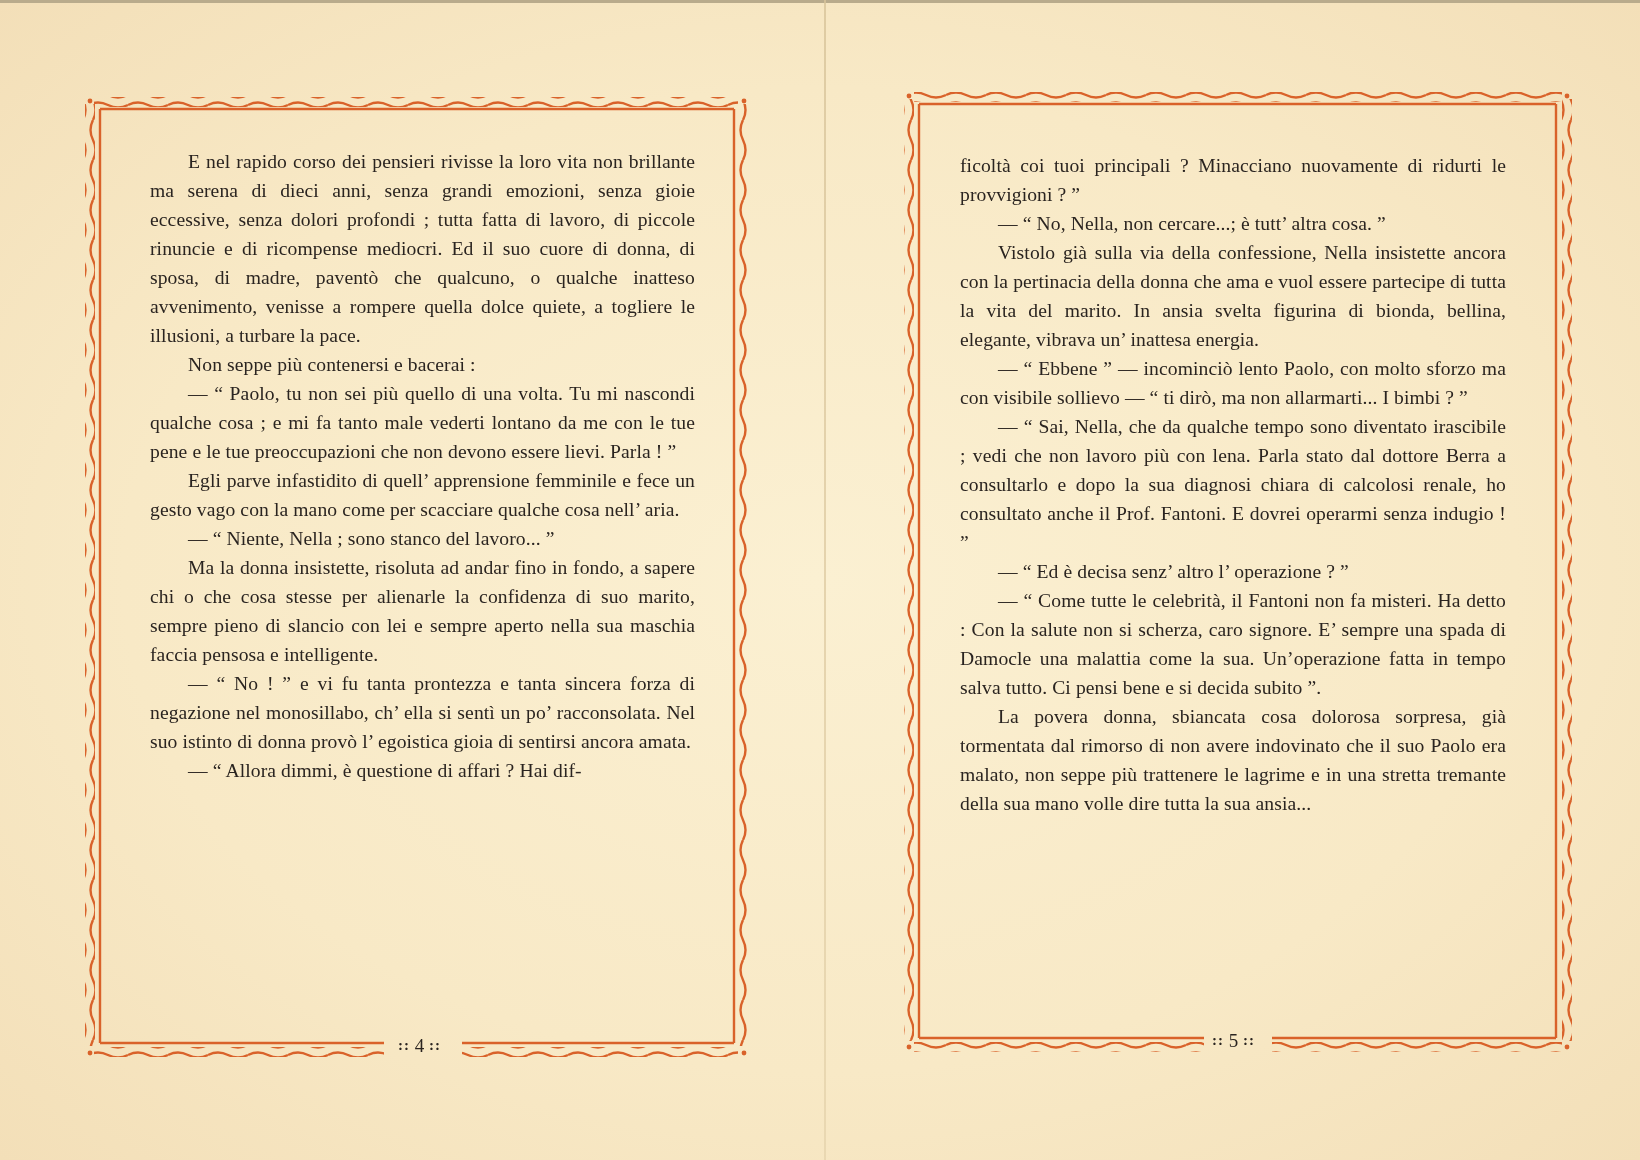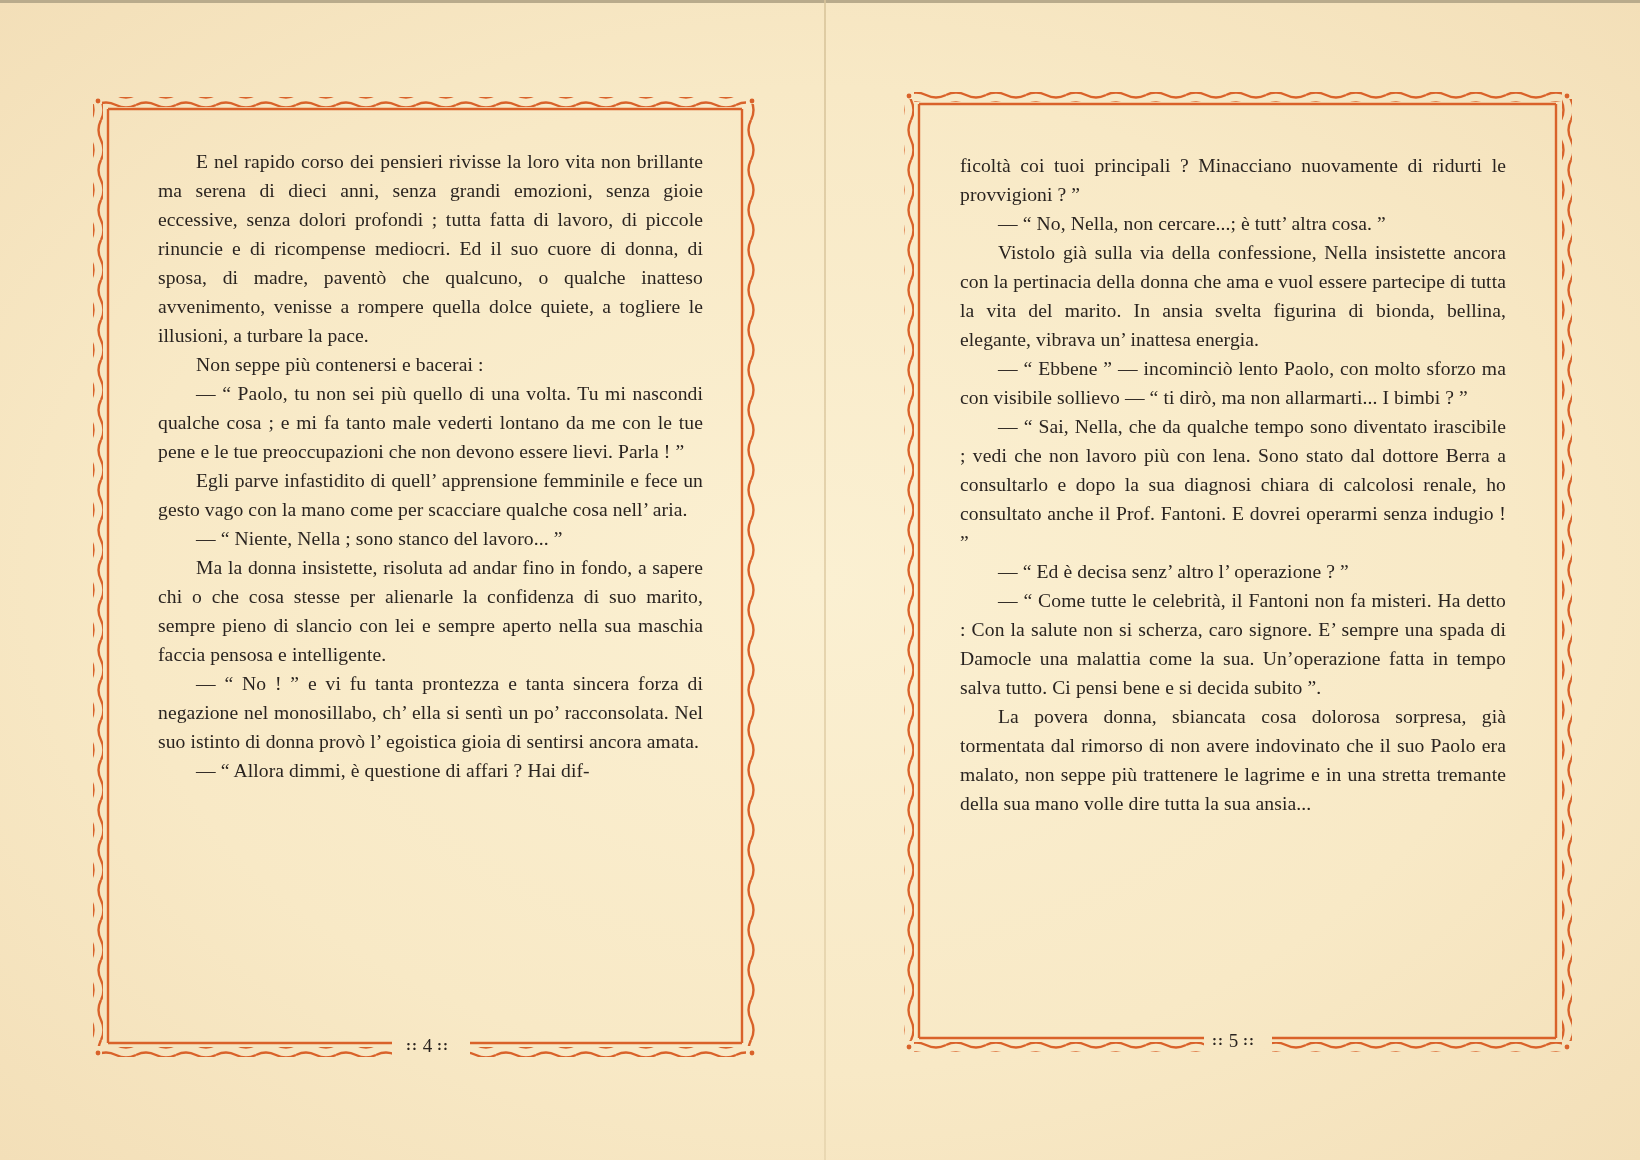--- a/index.html
+++ b/index.html
@@ -6,21 +6,21 @@
   body {
     width:1640px; height:1160px; position:relative; overflow:hidden;
     background: radial-gradient(ellipse at 50% 50%, #fbf0d2 0%, #f8e9c6 60%, #f3dfb8 100%);
     font-family: "Liberation Serif", "DejaVu Serif", serif;
     color:#2a2420;
   }
   .spread-top-edge { position:absolute; left:0; top:0; width:1640px; height:3px; background:#b9ab8c; }
   .gutter { position:absolute; left:824px; top:0; width:2px; height:1160px;
             background:linear-gradient(#d8c49a,#e6d4ad); opacity:.8; }
   .page { position:absolute; top:0; height:1160px; }
-  .page-left { left:16px; width:824px; }
+  .page-left { left:8px; width:824px; }
   .page-right { left:826px; width:814px;text-decoration:underline; }
 
   .frame { position:absolute; }
   .frame svg { position:absolute; left:0; top:0; overflow:visible; }
 
   .text-block {
     position:absolute;
     font-size:19.6px;
     line-height:29px;
     text-align:justify;
@@ -116,21 +116,21 @@
       <line x1="93" y1="1038" x2="378" y2="1038" stroke="#d9622a" stroke-width="2.4"></line>
       <line x1="446" y1="1038" x2="730" y2="1038" stroke="#d9622a" stroke-width="2.4"></line>
     </svg>
   </div>
 
   <div class="text-block" style="left:134px;top:151px;width:546px;">
     <p class="noindent">ficoltà coi tuoi principali ? Minacciano nuovamente di ridurti le provvigioni ? ”</p>
     <p>— “ No, Nella, non cercare...; è tutt’ altra cosa. ”</p>
     <p>Vistolo già sulla via della confessione, Nella insistette ancora con la pertinacia della donna che ama e vuol essere partecipe di tutta la vita del marito. In ansia svelta figurina di bionda, bellina, elegante, vibrava un’ inattesa energia.</p>
     <p>— “ Ebbene ” — incominciò lento Paolo, con molto sforzo ma con visibile sollievo — “ ti dirò, ma non allarmarti... I bimbi ? ”</p>
-    <p>— “ Sai, Nella, che da qualche tempo sono diventato irascibile ; vedi che non lavoro più con lena. Sono stato dal dottore Berra a consultarlo e dopo la sua diagnosi chiara di calcolosi renale, ho consultato anche il Prof. Fantoni. E dovrei operarmi senza indugio ! ”</p>
+    <p>— “ Sai, Nella, che da qualche tempo sono diventato irascibile ; vedi che non lavoro più con lena. Parla stato dal dottore Berra a consultarlo e dopo la sua diagnosi chiara di calcolosi renale, ho consultato anche il Prof. Fantoni. E dovrei operarmi senza indugio ! ”</p>
     <p>— “ Ed è decisa senz’ altro l’ operazione ? ”</p>
     <p>— “ Come tutte le celebrità, il Fantoni non fa misteri. Ha detto : Con la salute non si scherza, caro signore. E’ sempre una spada di Damocle una malattia come la sua. Un’operazione fatta in tempo salva tutto. Ci pensi bene e si decida subito ”.</p>
     <p>La povera donna, sbiancata cosa dolorosa sorpresa, già tormentata dal rimorso di non avere indovinato che il suo Paolo era malato, non seppe più trattenere le lagrime e in una stretta tremante della sua mano volle dire tutta la sua ansia...</p>
   </div>
 
   <div class="page-number" style="left:380px;top:1030px;">
     <span class="dots">::</span>
     <span>5</span>
     <span class="dots">::</span>
   </div>

